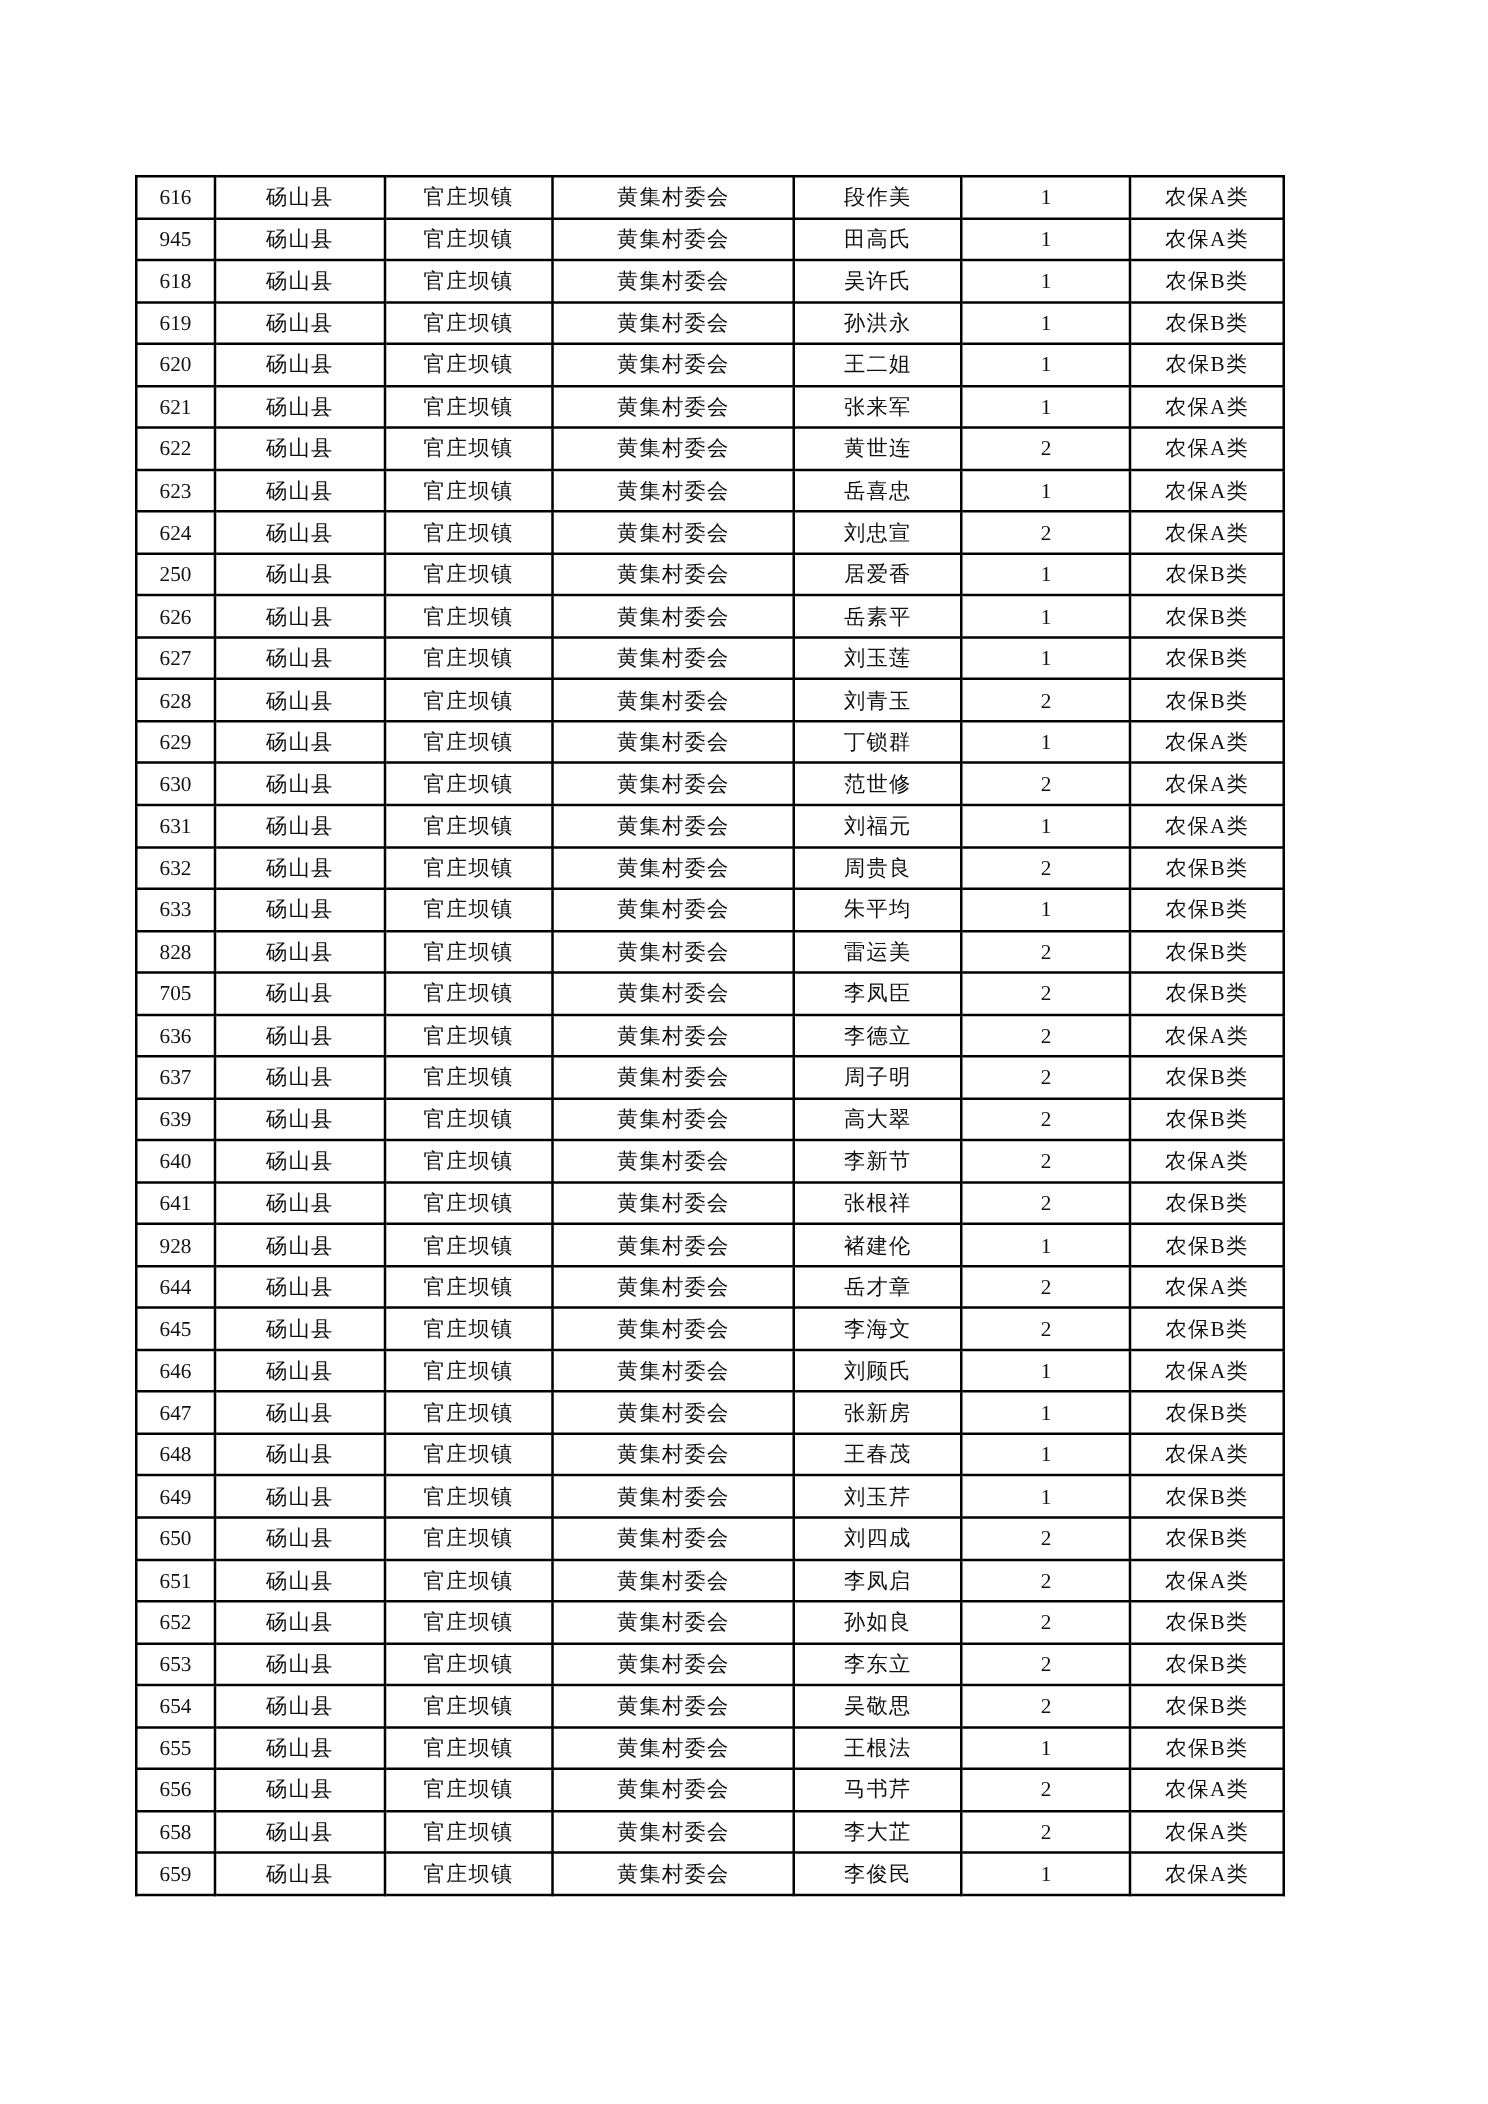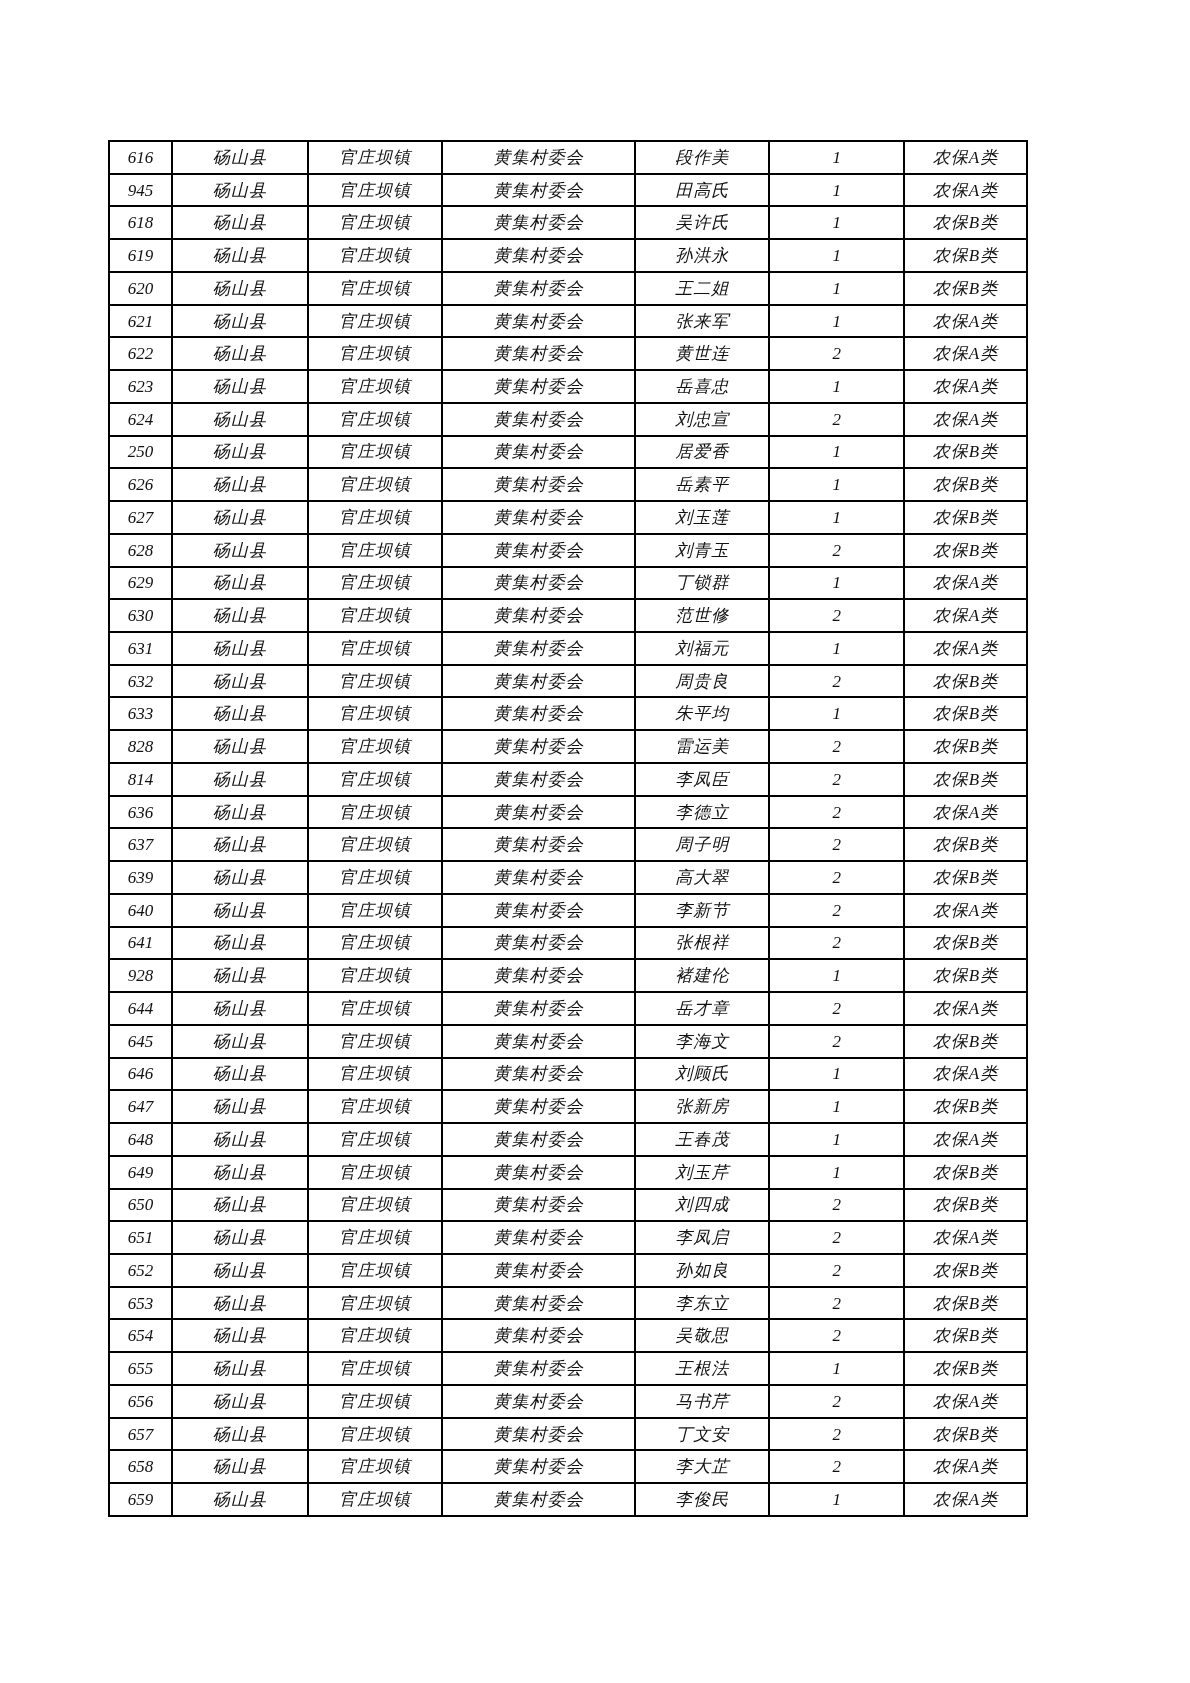--- a/index.html
+++ b/index.html
@@ -7,21 +7,20 @@
     padding: 0;
     background: #ffffff;
   }
   .page {
     position: relative;
     width: 1190px;
     height: 1683px;
     background: #ffffff;
     font-family: "Liberation Serif", "DejaVu Serif", serif;
     color: #111111;
-    font-style: italic;
   }
   table.roster {
     position: absolute;
     left: 108px;
     top: 140px;
     width: 920px;
     height: 1377px;
     border-collapse: collapse;
     table-layout: fixed;
   }
@@ -227,21 +226,21 @@
         <tr>
           <td class="num">828</td>
           <td>砀山县</td>
           <td>官庄坝镇</td>
           <td>黄集村委会</td>
           <td>雷运美</td>
           <td class="num">2</td>
           <td>农保B类</td>
         </tr>
         <tr>
-          <td class="num">814</td>
+          <td class="num">705</td>
           <td>砀山县</td>
           <td>官庄坝镇</td>
           <td>黄集村委会</td>
           <td>李凤臣</td>
           <td class="num">2</td>
           <td>农保B类</td>
         </tr>
         <tr>
           <td class="num">636</td>
           <td>砀山县</td>
@@ -405,29 +404,20 @@
           <td>农保B类</td>
         </tr>
         <tr>
           <td class="num">656</td>
           <td>砀山县</td>
           <td>官庄坝镇</td>
           <td>黄集村委会</td>
           <td>马书芹</td>
           <td class="num">2</td>
           <td>农保A类</td>
-        </tr>
-        <tr>
-          <td class="num">657</td>
-          <td>砀山县</td>
-          <td>官庄坝镇</td>
-          <td>黄集村委会</td>
-          <td>丁文安</td>
-          <td class="num">2</td>
-          <td>农保B类</td>
         </tr>
         <tr>
           <td class="num">658</td>
           <td>砀山县</td>
           <td>官庄坝镇</td>
           <td>黄集村委会</td>
           <td>李大芷</td>
           <td class="num">2</td>
           <td>农保A类</td>
         </tr>

